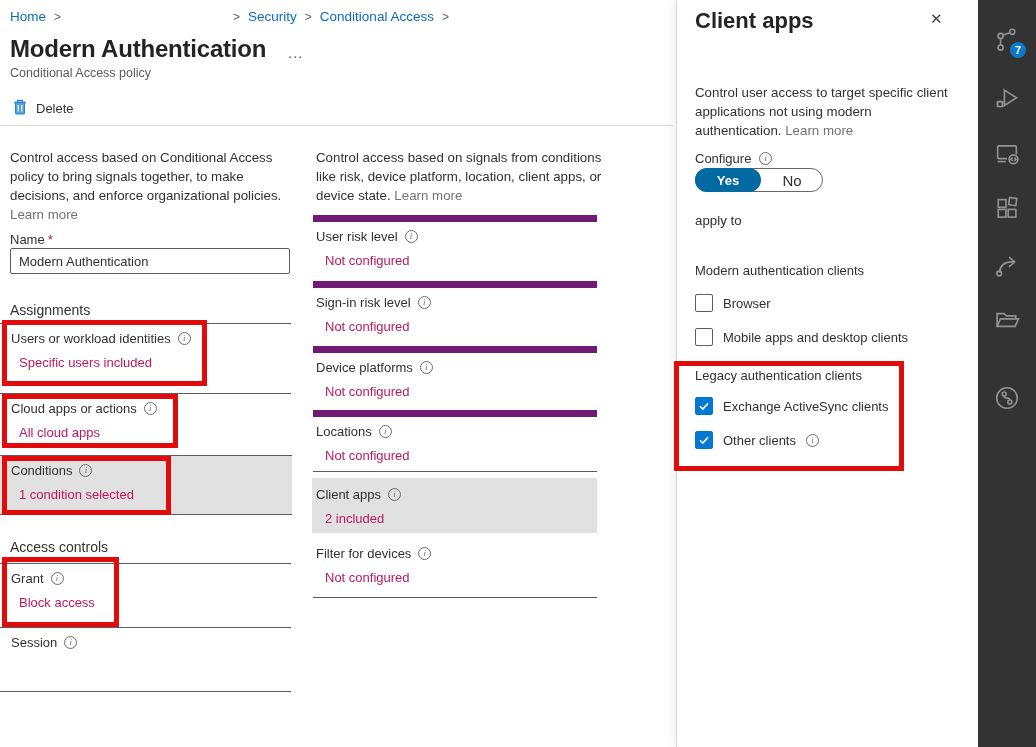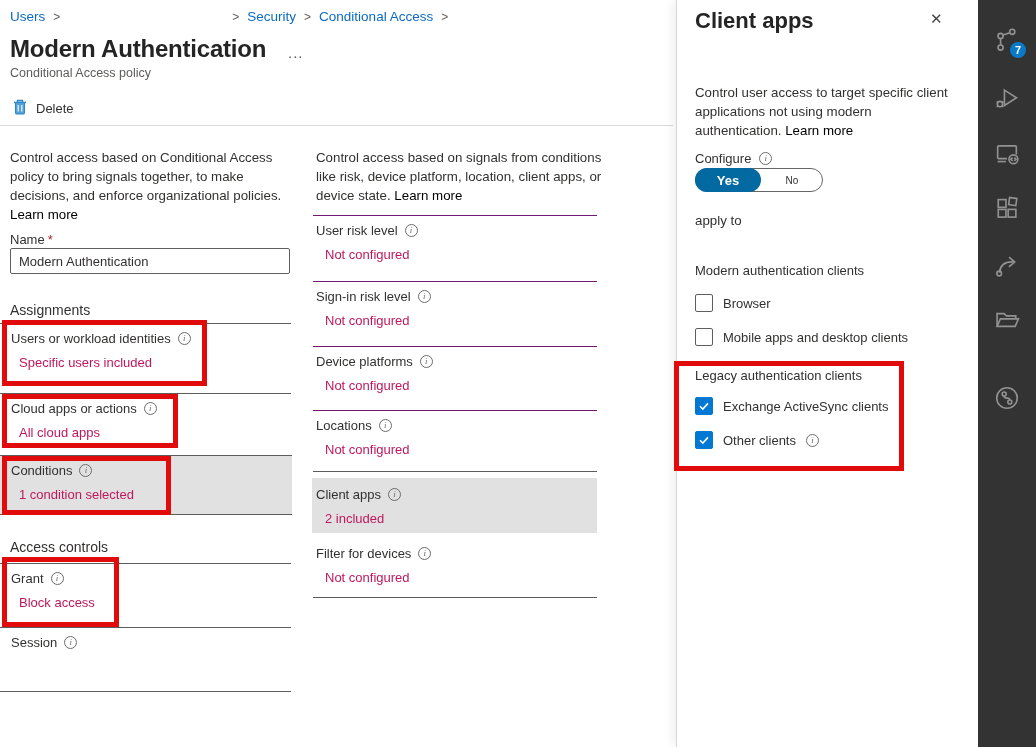--- a/index.html
+++ b/index.html
@@ -15,70 +15,70 @@
   .crumb-spacer { width:156px; height:1px; }
 
   .page-title { position:absolute; top:35px; left:10px; font-size:24px; font-weight:700; color:#242424; letter-spacing:-0.2px; }
   .title-menu { position:absolute; top:44px; left:288px; font-size:15px; color:#5a5a5a; letter-spacing:1px; cursor:pointer; }
   .subtitle { position:absolute; top:66px; left:10px; font-size:12.5px; color:#5d5b59; }
 
   .delete-btn { position:absolute; top:99px; left:13px; display:flex; align-items:center; gap:9px; font-size:13px; color:#323130; cursor:pointer; }
   .toolbar-divider { position:absolute; top:125px; left:0; width:673px; height:1px; background:#d9d9d9; }
 
   .para { font-size:13.3px; line-height:19px; color:#323130; }
-  .link { color:#000000; cursor:pointer; }
+  .link { color:#737373; cursor:pointer; }
 
   .field-label { position:absolute; top:232px; left:10px; font-size:13px; }
   .req { color:#a4262c; margin-left:3px; }
   .name-input { position:absolute; top:248px; left:10px; width:280px; height:26px; border:1px solid #5f5e5c; border-radius:2px; font-family:"Liberation Sans",sans-serif; font-size:13px; padding-left:8px; color:#323130; background:#fff; }
 
   .sec-head { position:absolute; font-size:14px; color:#323130; }
 
   .lrow { position:absolute; left:0; width:291px; border-top:1px solid #5c5c5c; }
   .lrow .lbl { margin:7px 0 0 11px; }
   .lrow .val { display:block; margin:9px 0 0 19px; }
-  .mrow { position:absolute; left:313px; width:284px; border-top:1px solid #701a75; }
+  .mrow { position:absolute; left:313px; width:284px; border-top:7px solid #701a75; }
   .mrow .lbl { margin:7px 0 0 3px; }
   .mrow .val { display:block; margin:9px 0 0 12px; }
   .lbl { font-size:13px; color:#323130; display:flex; align-items:center; gap:7px; }
   .val { font-size:13px; color:#be185d; }
   .hl { background:#e1e1e1; }
   .noborder { border-top:none; }
   .bb { border-bottom:1px solid #5c5c5c; }
 
   .info { display:inline-block; width:13px; height:13px; border:1px solid #6e6c6a; border-radius:50%; font-size:9px; line-height:11px; text-align:center; color:#6e6c6a; cursor:pointer; flex:0 0 13px; }
   .info::before { content:"i"; font-style:italic; font-family:"Liberation Serif",serif; }
 
   
   .panel { position:absolute; top:0; left:676px; width:302px; height:747px; background:#fff; border-left:1px solid #d6d6d6; box-shadow:-4px 0 10px rgba(0,0,0,0.06); }
   .panel-title { position:absolute; top:8px; left:695px; font-size:22px; font-weight:700; color:#242424; }
   .panel-close { position:absolute; top:10px; left:930px; font-size:15px; color:#484644; cursor:pointer; }
   .panel-close::before { content:"✕"; }
   .toggle { position:absolute; top:168px; left:695px; width:128px; height:24px; border:1px solid #666; border-radius:12px; cursor:pointer; }
   .tg-yes { position:absolute; left:-1px; top:-1px; width:66px; height:24px; background:#0369a1; border-radius:12px; color:#fff; font-size:13px; font-weight:700; display:flex; align-items:center; justify-content:center; }
-  .tg-no { position:absolute; right:0; top:0; width:60px; height:22px; color:#323130; font-size:10px; display:flex; align-items:center; justify-content:center; }
+  .tg-no { position:absolute; right:0; top:0; width:60px; height:22px; color:#323130; font-size:15px; display:flex; align-items:center; justify-content:center; }
   .cbrow { position:absolute; left:695px; display:flex; align-items:center; gap:10px; }
   .cb { width:18px; height:18px; border:1px solid #605e5c; border-radius:2px; background:#fff; cursor:pointer; display:inline-flex; align-items:center; justify-content:center; flex:0 0 18px; }
   .cb.checked { background:#0078d4; border-color:#0078d4; }
   .cblbl { font-size:13px; color:#323130; display:flex; align-items:center; gap:7px; }
   .group-head { position:absolute; left:695px; font-size:13px; color:#323130; }
 
   
   .activity { position:absolute; top:0; left:978px; width:58px; height:747px; background:#333333; }
   .act-icon { position:absolute; left:15px; width:28px; height:28px; cursor:pointer; }
   .act-icon svg { stroke:#929292; fill:none; stroke-width:1.4; }
   .badge { position:absolute; left:30px; top:40px; width:20px; height:20px; border-radius:50%; background:#0a79c9; color:#fff; font-size:11px; font-weight:700; display:flex; align-items:center; justify-content:center; border:2px solid #333; }
 
   .anno { position:absolute; border:5px solid #e10b0b; pointer-events:none; }
 </style>
 </head>
 <body>
 
 <div class="crumbs">
-  <a>Users</a>
+  <a>Home</a>
   <span class="chev">&gt;</span>
   <span class="crumb-spacer"></span>
   <span class="chev">&gt;</span>
   <a>Security</a>
   <span class="chev">&gt;</span>
   <a>Conditional Access</a>
   <span class="chev">&gt;</span>
 </div>
 
 <h1 class="page-title">Modern Authentication</h1>

